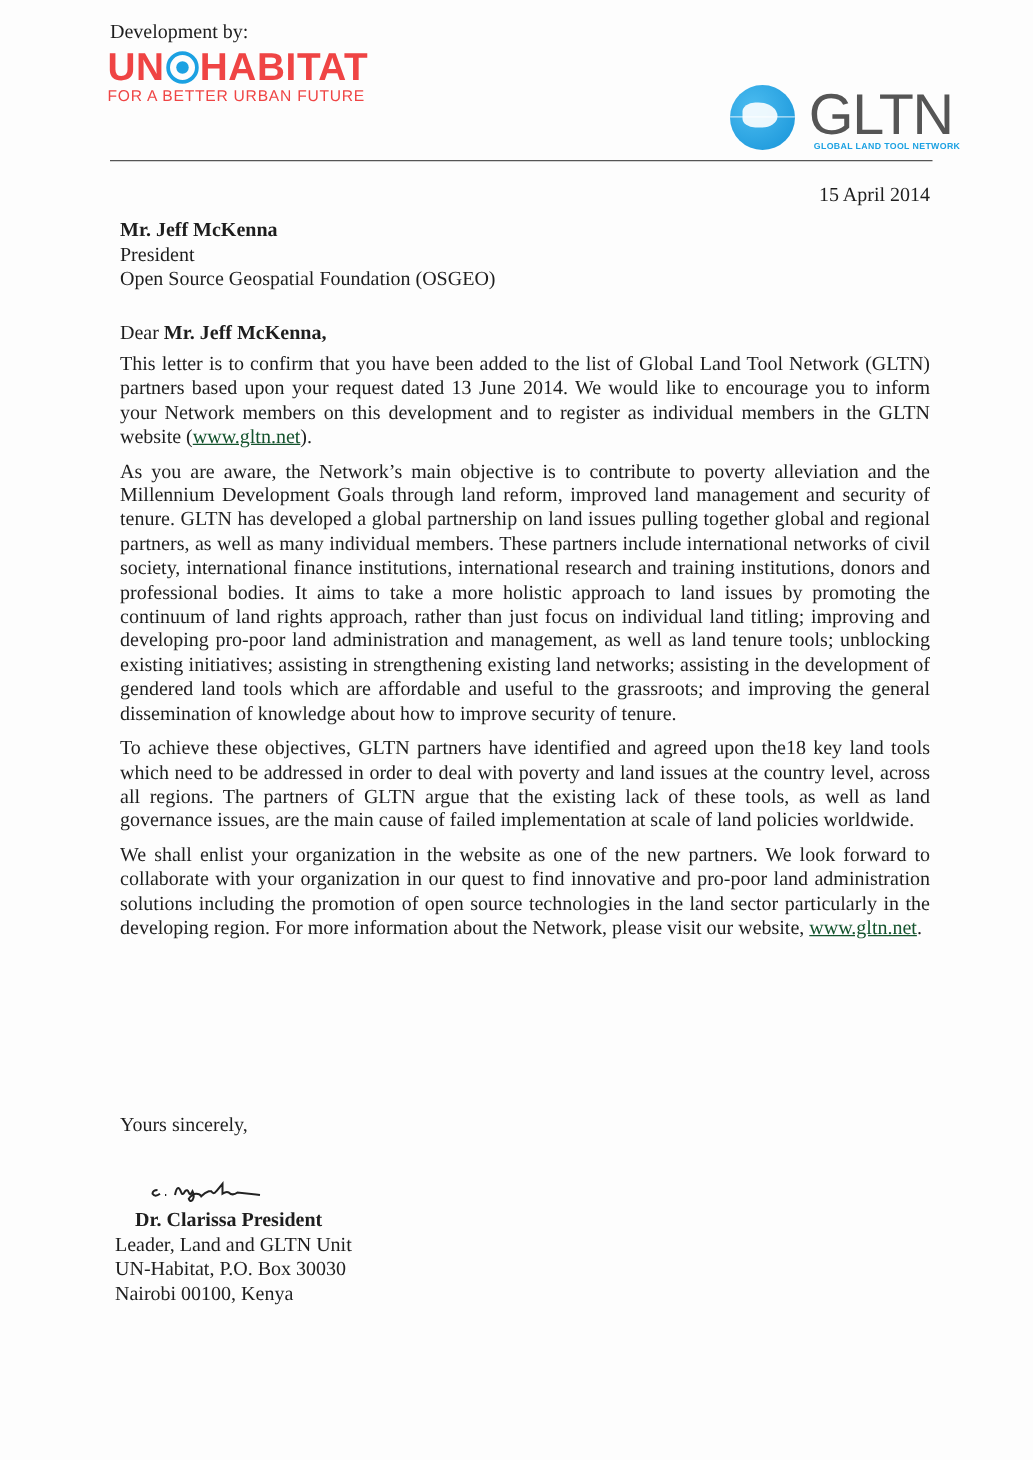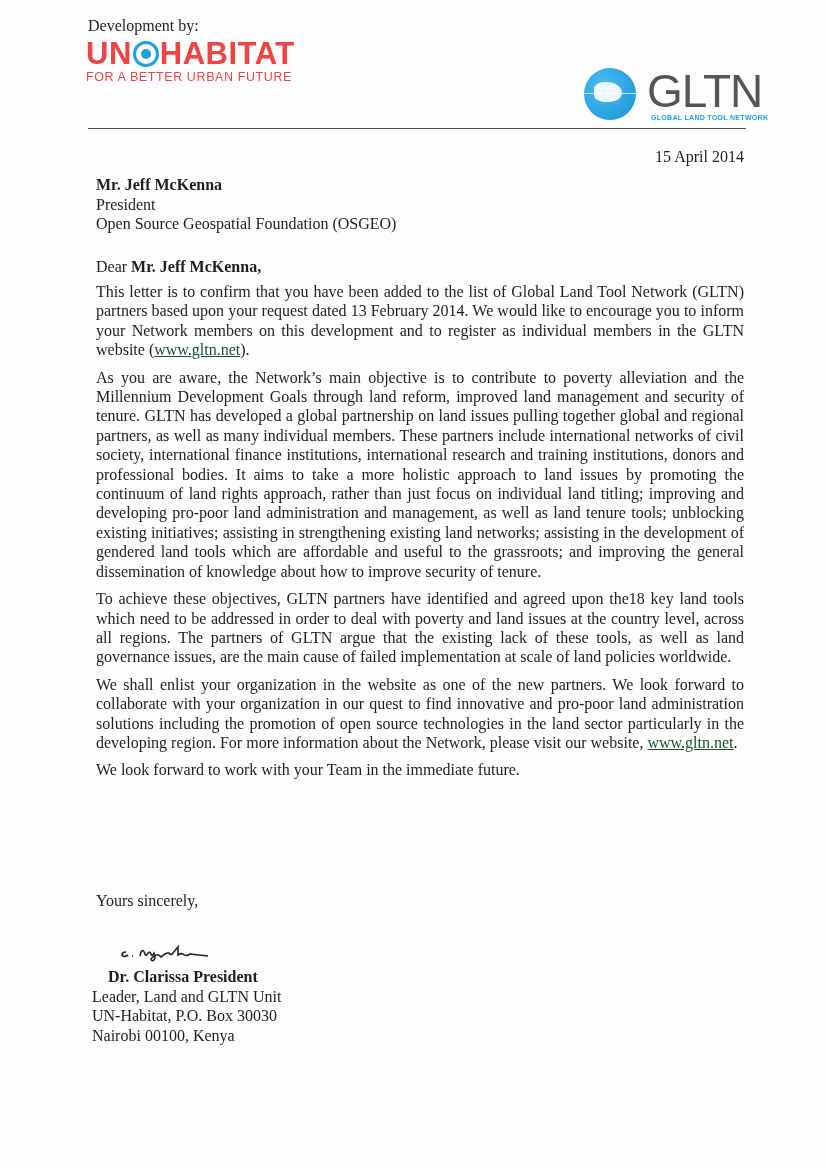--- a/index.html
+++ b/index.html
@@ -65,25 +65,24 @@
   <div class="bold">Mr. Jeff McKenna</div>
   <div>President</div>
   <div>Open Source Geospatial Foundation (OSGEO)</div>
 </div>
 
 <div class="abs salutation">
   <span>Dear </span><span class="bold">Mr. Jeff McKenna,</span>
 </div>
 
 <div class="abs body-text p1">
-  <p><span>This letter is to confirm that you have been added to the list of Global Land Tool Network (GLTN) partners based upon your request dated 13 February 2014. We would like to encourage you to inform your Network members on this development and to register as individual members in the GLTN website (</span><a class="link">www.gltn.net</a><span>).</span></p>
+  <p><span>This letter is to confirm that you have been added to the list of Global Land Tool Network (GLTN) partners based upon your request dated 13 June 2014. We would like to encourage you to inform your Network members on this development and to register as individual members in the GLTN website (</span><a class="link">www.gltn.net</a><span>).</span></p>
   <p>As you are aware, the Network’s main objective is to contribute to poverty alleviation and the Millennium Development Goals through land reform, improved land management and security of tenure. GLTN has developed a global partnership on land issues pulling together global and regional partners, as well as many individual members. These partners include international networks of civil society, international finance institutions, international research and training institutions, donors and professional bodies. It aims to take a more holistic approach to land issues by promoting the continuum of land rights approach, rather than just focus on individual land titling; improving and developing pro-poor land administration and management, as well as land tenure tools; unblocking existing initiatives; assisting in strengthening existing land networks; assisting in the development of gendered land tools which are affordable and useful to the grassroots; and improving the general dissemination of knowledge about how to improve security of tenure.</p>
   <p>To achieve these objectives, GLTN partners have identified and agreed upon the18 key land tools which need to be addressed in order to deal with poverty and land issues at the country level, across all regions. The partners of GLTN argue that the existing lack of these tools, as well as land governance issues, are the main cause of failed implementation at scale of land policies worldwide.</p>
   <p><span>We shall enlist your organization in the website as one of the new partners. We look forward to collaborate with your organization in our quest to find innovative and pro-poor land administration solutions including the promotion of open source technologies in the land sector particularly in the developing region. For more information about the Network, please visit our website, </span><a class="link">www.gltn.net</a><span>.</span></p>
-  <p>We look forward to work with your Team in the immediate future.</p>
 </div>
 
 <div class="abs closing">Yours sincerely,</div>
 
 <div class="abs signature">
   <svg width="120" height="24" viewBox="0 0 120 24">
     <path d="M8 12 q-4 0 -4 3 q2 3 6 0 M14 16 l1 0 M22 16 q2 -10 5 -2 q1 3 3 -1 q2 -2 3 1 q1 3 3 -1 q2 4 0 7 q-2 2 -3 -1 q3 -4 6 -4 q3 0 4 2 q3 -3 6 -4 l2 0 q2 3 4 0 l5 -6 l0 8 q3 -2 5 -1 q3 3 7 0 l18 2" fill="none" stroke="#222" stroke-width="1.6"></path>
   </svg>
 </div>
 

